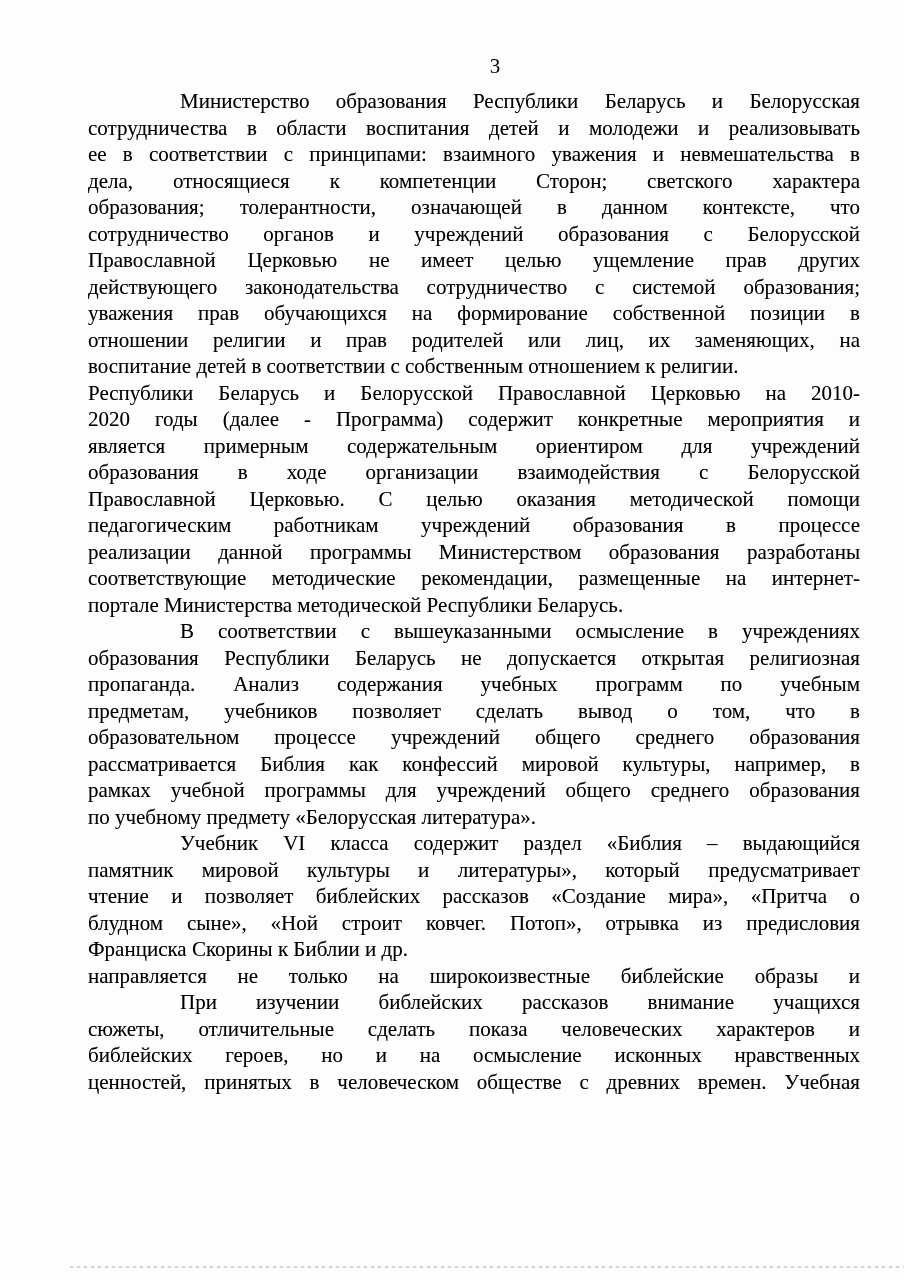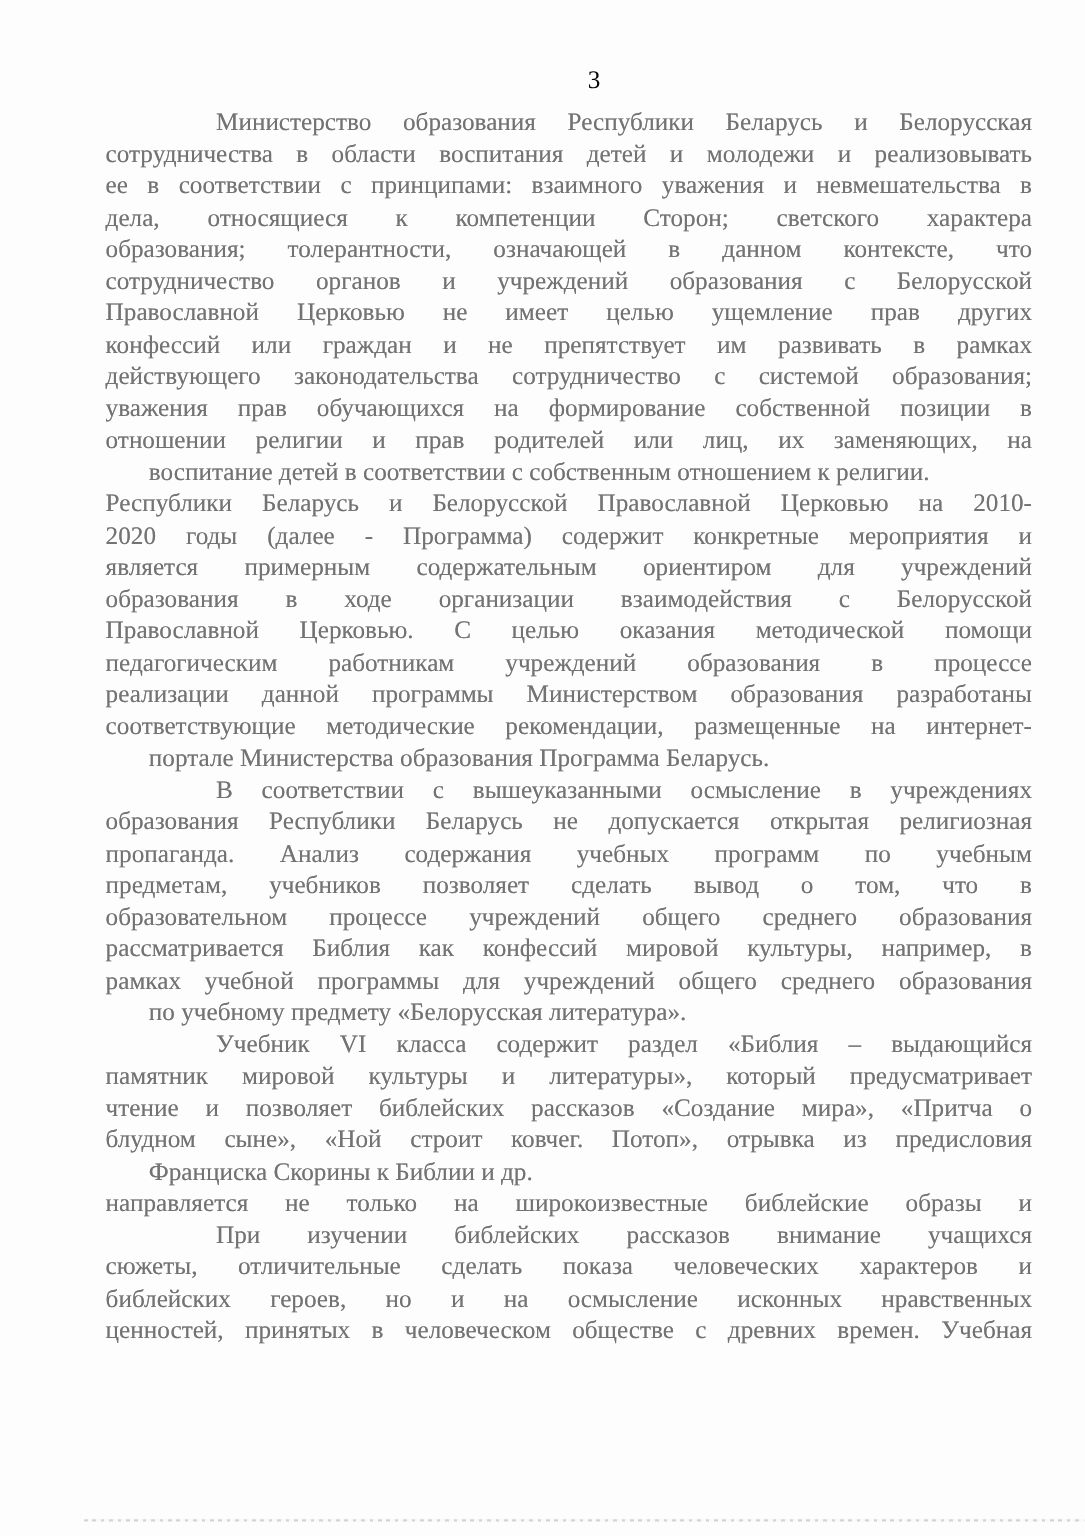--- a/index.html
+++ b/index.html
@@ -33,21 +33,20 @@
     line-height: 26.5px;
     text-shadow: 0 0 0.4px rgba(0,0,0,0.35);
   }
   .para { margin: 0; }
   .line {
     text-align: justify;
     text-align-last: justify;
   }
   .line.para-end {
     text-align-last: left;
-    margin-left: 36px;
   }
   .line.para-start {
     text-indent: 92px;
   }
   .scan-artifact-line {
     position: absolute;
     top: 1266px;
     left: 70px;
     width: 834px;
     height: 2px;
@@ -57,45 +56,44 @@
       rgba(130,130,130,0.45) 0 3px,
       rgba(200,200,200,0.10) 3px 7px);
   }
 </style>
 </head>
 <body>
 
 <div class="page">
   <div class="page-number">3</div>
 
-  <div class="text-block" style="color: #737373;">
+  <div class="text-block" style="color: #000000;">
       <div class="para">
         <div class="line para-start">Министерство образования Республики Беларусь и Белорусская</div>
         <div class="line">сотрудничества в области воспитания детей и молодежи и реализовывать</div>
         <div class="line">ее в соответствии с принципами: взаимного уважения и невмешательства в</div>
         <div class="line">дела, относящиеся к компетенции Сторон; светского характера</div>
         <div class="line">образования; толерантности, означающей в данном контексте, что</div>
         <div class="line">сотрудничество органов и учреждений образования с Белорусской</div>
         <div class="line">Православной Церковью не имеет целью ущемление прав других</div>
-        <div class="line">конфессий или граждан и не препятствует им развивать в рамках</div>
         <div class="line">действующего законодательства сотрудничество с системой образования;</div>
         <div class="line">уважения прав обучающихся на формирование собственной позиции в</div>
         <div class="line">отношении религии и прав родителей или лиц, их заменяющих, на</div>
         <div class="line para-end">воспитание детей в соответствии с собственным отношением к религии.</div>
       </div>
       <div class="para">
         <div class="line">Республики Беларусь и Белорусской Православной Церковью на 2010-</div>
         <div class="line">2020 годы (далее - Программа) содержит конкретные мероприятия и</div>
         <div class="line">является примерным содержательным ориентиром для учреждений</div>
         <div class="line">образования в ходе организации взаимодействия с Белорусской</div>
         <div class="line">Православной Церковью. С целью оказания методической помощи</div>
         <div class="line">педагогическим работникам учреждений образования в процессе</div>
         <div class="line">реализации данной программы Министерством образования разработаны</div>
         <div class="line">соответствующие методические рекомендации, размещенные на интернет-</div>
-        <div class="line para-end">портале Министерства образования Программа Беларусь.</div>
+        <div class="line para-end">портале Министерства методической Республики Беларусь.</div>
       </div>
       <div class="para">
         <div class="line para-start">В соответствии с вышеуказанными осмысление в учреждениях</div>
         <div class="line">образования Республики Беларусь не допускается открытая религиозная</div>
         <div class="line">пропаганда. Анализ содержания учебных программ по учебным</div>
         <div class="line">предметам, учебников позволяет сделать вывод о том, что в</div>
         <div class="line">образовательном процессе учреждений общего среднего образования</div>
         <div class="line">рассматривается Библия как конфессий мировой культуры, например, в</div>
         <div class="line">рамках учебной программы для учреждений общего среднего образования</div>
         <div class="line para-end">по учебному предмету «Белорусская литература».</div>

